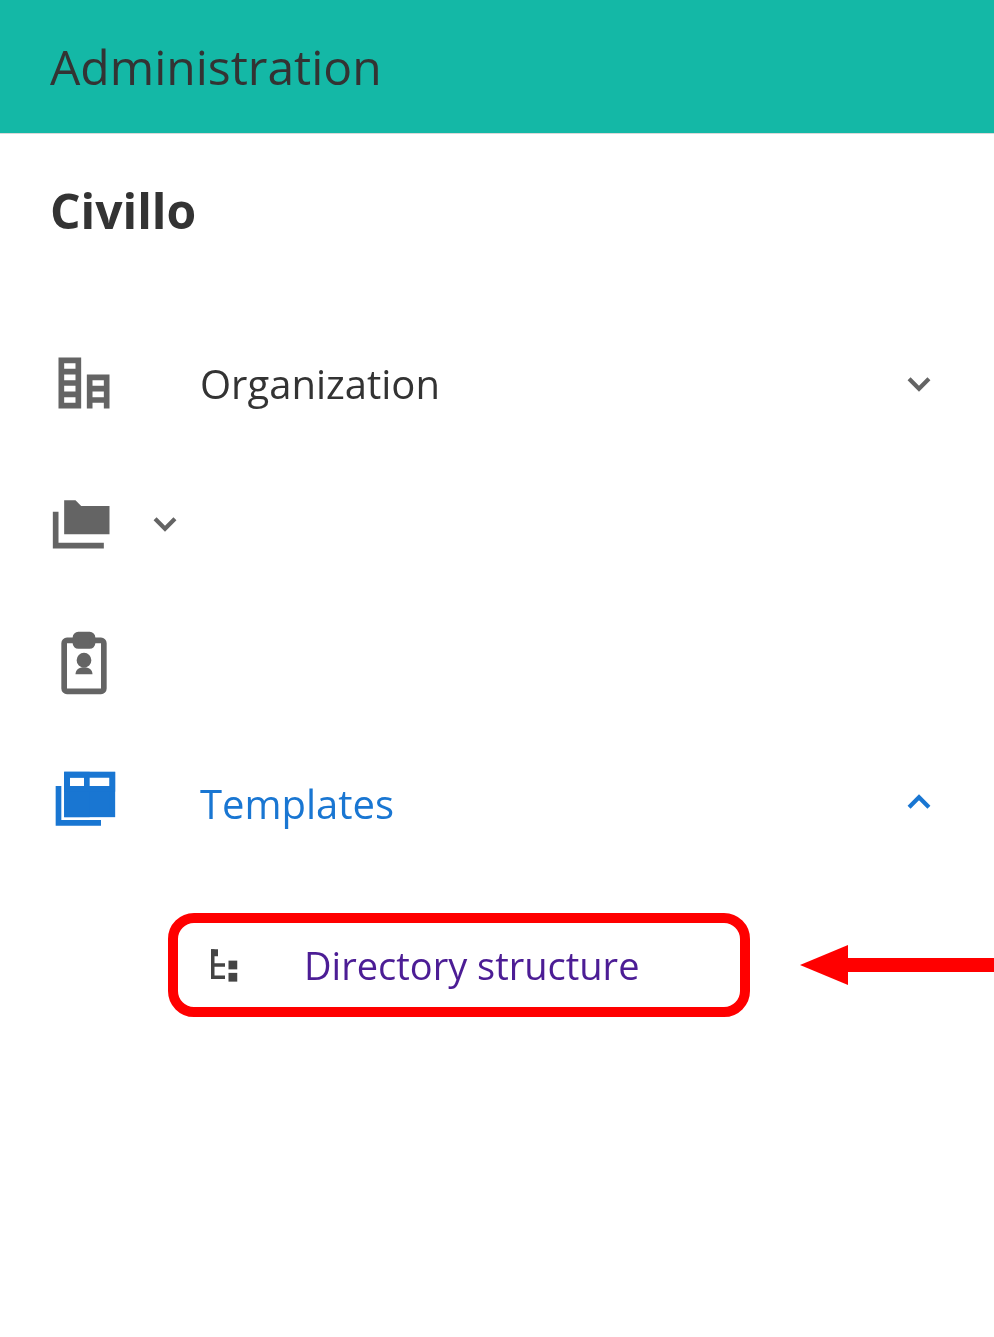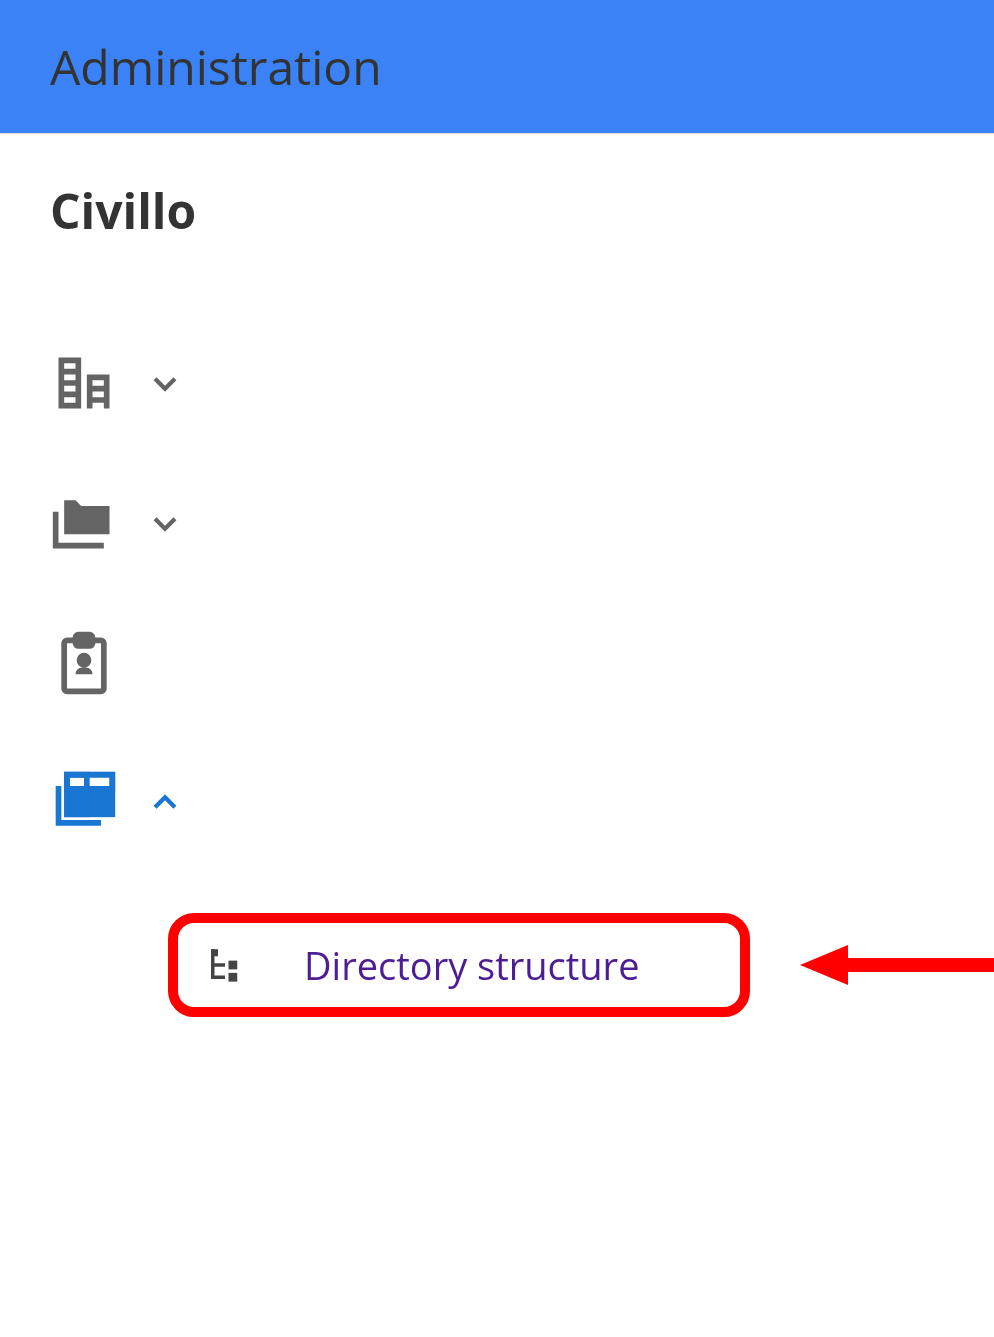--- a/index.html
+++ b/index.html
@@ -5,21 +5,21 @@
   * { box-sizing: border-box; margin: 0; padding: 0; }
   body {
     font-family: "Segoe UI", "Open Sans", Arial, sans-serif;
     background: #ffffff;
     width: 994px;
     height: 1337px;
     overflow: hidden;
     color: #444;
   }
   .header {
-    background: #3b82f6;
+    background: #14b8a6;
     border-bottom: 1px solid #d9d9d9;
     padding: 34px 50px 34px 50px;
   }
   .header h1 {
     font-size: 48px;
     font-weight: 400;
     color: #333;
   }
   .panel {
     padding: 44px 50px 0 50px;
@@ -114,20 +114,21 @@
 
 <div class="panel">
   <div class="org-name">Civillo</div>
 
   <div class="nav-item">
     <span class="nav-icon">
       <svg class="icon-main" viewBox="0 0 24 24" fill="#646464">
         <path d="M3 3v18h8V3H3zm2 2h4v2H5V5zm0 4h4v2H5V9zm0 4h4v2H5v-2zm0 4h4v2H5v-2zM13 9v12h8V9h-8zm2 2h4v2h-4v-2zm0 4h4v2h-4v-2zm0 4h4v2h-4v-2z"></path>
       </svg>
     </span>
+    <span class="nav-label">Organization</span>
     <span class="nav-chevron">
       <svg viewBox="0 0 24 24" fill="none" stroke="#646464" stroke-width="3">
           <polyline points="5 9 12 16 19 9"></polyline>
         </svg>
     </span>
   </div>
 
   <div class="nav-item">
     <span class="nav-icon">
       <svg class="icon-main" viewBox="0 0 24 24" fill="#646464">
@@ -159,20 +160,21 @@
     <span class="nav-icon">
       <svg class="icon-main" viewBox="0 0 24 24" fill="#1976d2">
         <rect x="6" y="2" width="16" height="14"></rect>
         <rect x="6" y="2" width="16" height="5" fill="#ffffff" stroke="#1976d2" stroke-width="0"></rect>
         <rect x="6" y="2" width="16" height="14" fill="none" stroke="#1976d2" stroke-width="2"></rect>
         <rect x="6" y="2" width="7" height="14" fill="none" stroke="#1976d2" stroke-width="2"></rect>
         <rect x="6" y="2" width="16" height="5" fill="none" stroke="#1976d2" stroke-width="2"></rect>
         <path d="M2 6v14h16v-2H4V6H2z"></path>
       </svg>
     </span>
+    <span class="nav-label">Templates</span>
     <span class="nav-chevron">
       <svg viewBox="0 0 24 24" fill="none" stroke="#1976d2" stroke-width="3">
           <polyline points="5 15 12 8 19 15"></polyline>
         </svg>
     </span>
   </div>
 
   <div class="sub-item-wrap">
     <div class="sub-item">
       <span class="sub-icon">

